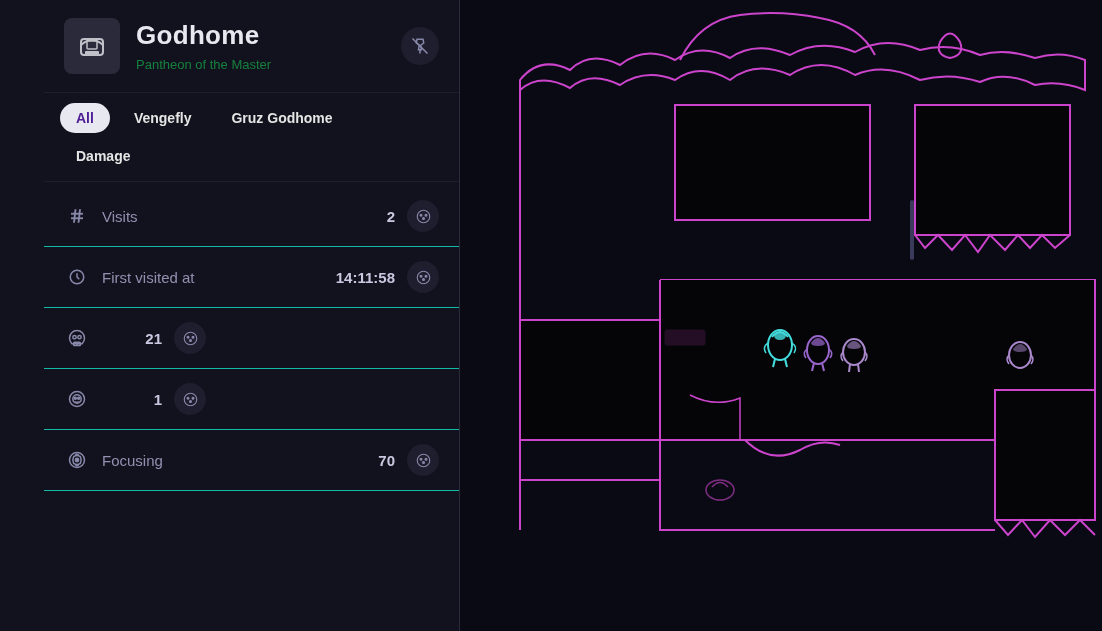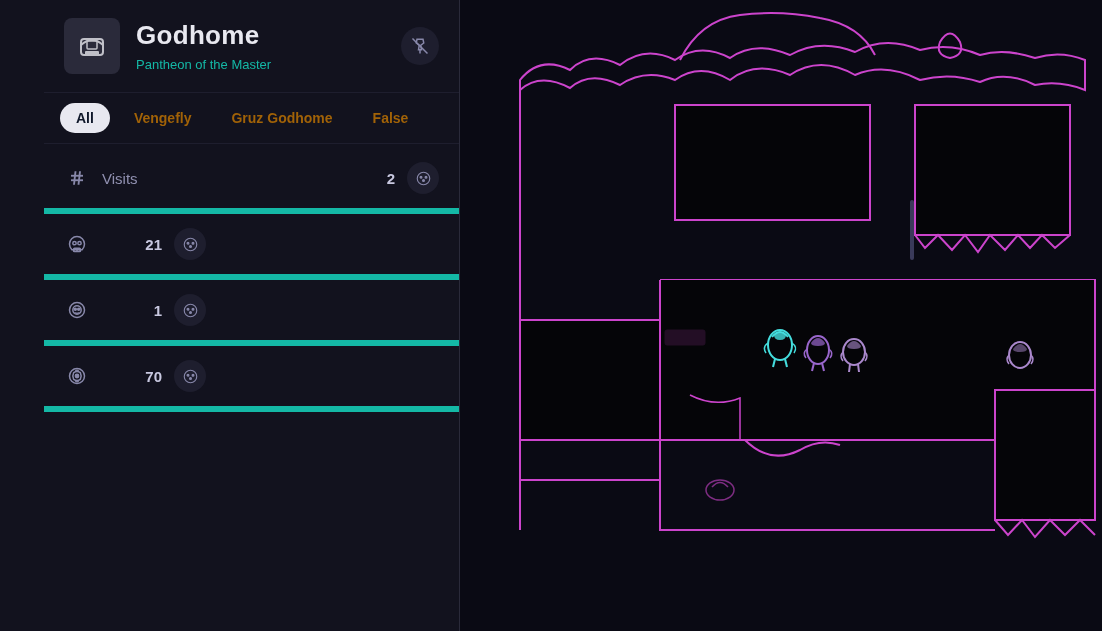--- a/index.html
+++ b/index.html
@@ -55,21 +55,21 @@
 
     .header-title {
       font-size: 26px;
       font-weight: 700;
       color: #e8e8f0;
       letter-spacing: 0.3px;
     }
 
     .header-subtitle {
       font-size: 13px;
-      color: #14b8a6;
+      color: #15803d;
       margin-top: 6px;
     }
 
     .pin-button {
       width: 38px;
       height: 38px;
       background: #1e1e2e;
       border: none;
       border-radius: 50%;
       cursor: pointer;
@@ -89,41 +89,41 @@
       flex-wrap: wrap;
     }
 
     .tab {
       padding: 7px 16px;
       border-radius: 20px;
       font-size: 14px;
       font-weight: 600;
       cursor: pointer;
       border: none;
-      color: #a16207;
+      color: #e5e5e5;
       background: transparent;
     }
 
     .tab.active {
       background: #e8e8f0;
-      color: #0f172a;
+      color: #4c1d95;
     }
 
     
     .stats-list {
       flex: 1;
       overflow-y: auto;
       padding: 4px 0;
     }
 
     .stat-row {
       display: flex;
       align-items: center;
       padding: 14px 20px;
-      border-bottom: 6px solid #14b8a6;
+      border-bottom: 1px solid #14b8a6;
       gap: 12px;
     }
 
     .stat-icon {
       width: 26px;
       height: 26px;
       display: flex;
       align-items: center;
       justify-content: center;
       color: #8888aa;
@@ -209,21 +209,21 @@
         <line x1="2" y1="2" x2="22" y2="22"></line>
         <path d="M12 17v5M8 3h8l1 5-4 3 1 6H10l1-6-4-3z"></path>
       </svg>
     </button>
   </div>
 
   <div class="tabs">
     <button class="tab active">All</button>
     <button class="tab">Vengefly</button>
     <button class="tab">Gruz Godhome</button>
-    <button class="tab">False</button>
+    <button class="tab">Damage</button>
   </div>
 
   <div class="stats-list">
 
     <div class="stat-row">
       <div class="stat-icon">
         <svg width="18" height="18" viewBox="0 0 24 24" fill="none" stroke="#8888aa" stroke-width="2.5">
           <line x1="4" y1="9" x2="20" y2="9"></line>
           <line x1="4" y1="15" x2="20" y2="15"></line>
           <line x1="10" y1="3" x2="8" y2="21"></line>
@@ -235,20 +235,38 @@
       <button class="stat-palette-btn">
         <svg width="15" height="15" viewBox="0 0 24 24" fill="none" stroke="currentColor" stroke-width="1.8">
           <circle cx="12" cy="12" r="10"></circle>
           <circle cx="8" cy="10" r="1.5" fill="currentColor"></circle>
           <circle cx="16" cy="10" r="1.5" fill="currentColor"></circle>
           <circle cx="12" cy="15" r="1.5" fill="currentColor"></circle>
         </svg>
       </button>
     </div>
 
+    <div class="stat-row">
+      <div class="stat-icon">
+        <svg width="18" height="18" viewBox="0 0 24 24" fill="none" stroke="#8888aa" stroke-width="2">
+          <circle cx="12" cy="12" r="9"></circle>
+          <polyline points="12 7 12 12 15 15"></polyline>
+        </svg>
+      </div>
+      <span class="stat-label">First visited at</span>
+      <span class="stat-value">14:11:58</span>
+      <button class="stat-palette-btn">
+        <svg width="15" height="15" viewBox="0 0 24 24" fill="none" stroke="currentColor" stroke-width="1.8">
+          <circle cx="12" cy="12" r="10"></circle>
+          <circle cx="8" cy="10" r="1.5" fill="currentColor"></circle>
+          <circle cx="16" cy="10" r="1.5" fill="currentColor"></circle>
+          <circle cx="12" cy="15" r="1.5" fill="currentColor"></circle>
+        </svg>
+      </button>
+    </div>
 
 
     <div class="stat-row">
       <div class="stat-icon">
         <svg width="20" height="20" viewBox="0 0 24 24" fill="none" stroke="#8888aa" stroke-width="1.8">
           <path d="M12 3C7 3 3 7 3 12c0 2.8 1.2 5.3 3 7h12c1.8-1.7 3-4.2 3-7 0-5-4-9-9-9z"></path>
           <rect x="8" y="17" width="8" height="4" rx="1"></rect>
           <line x1="8" y1="19" x2="8" y2="21"></line>
           <line x1="12" y1="19" x2="12" y2="21"></line>
           <line x1="16" y1="19" x2="16" y2="21"></line>
@@ -291,20 +309,21 @@
     <div class="stat-row">
       <div class="stat-icon">
         <svg width="20" height="20" viewBox="0 0 24 24" fill="none" stroke="#8888aa" stroke-width="1.8">
           <circle cx="12" cy="12" r="9"></circle>
           <path d="M8 8 Q12 5 16 8 Q18 12 16 16 Q12 19 8 16 Q6 12 8 8Z"></path>
           <circle cx="12" cy="12" r="2" fill="#8888aa"></circle>
           <path d="M10 6 Q12 4 14 6" stroke-width="1.5"></path>
           <path d="M10 18 Q12 20 14 18" stroke-width="1.5"></path>
         </svg>
       </div>
+      <span class="stat-label">Focusing</span>
       <span class="stat-value">70</span>
       <button class="stat-palette-btn">
         <svg width="15" height="15" viewBox="0 0 24 24" fill="none" stroke="currentColor" stroke-width="1.8">
           <circle cx="12" cy="12" r="10"></circle>
           <circle cx="8" cy="10" r="1.5" fill="currentColor"></circle>
           <circle cx="16" cy="10" r="1.5" fill="currentColor"></circle>
           <circle cx="12" cy="15" r="1.5" fill="currentColor"></circle>
         </svg>
       </button>
     </div>

